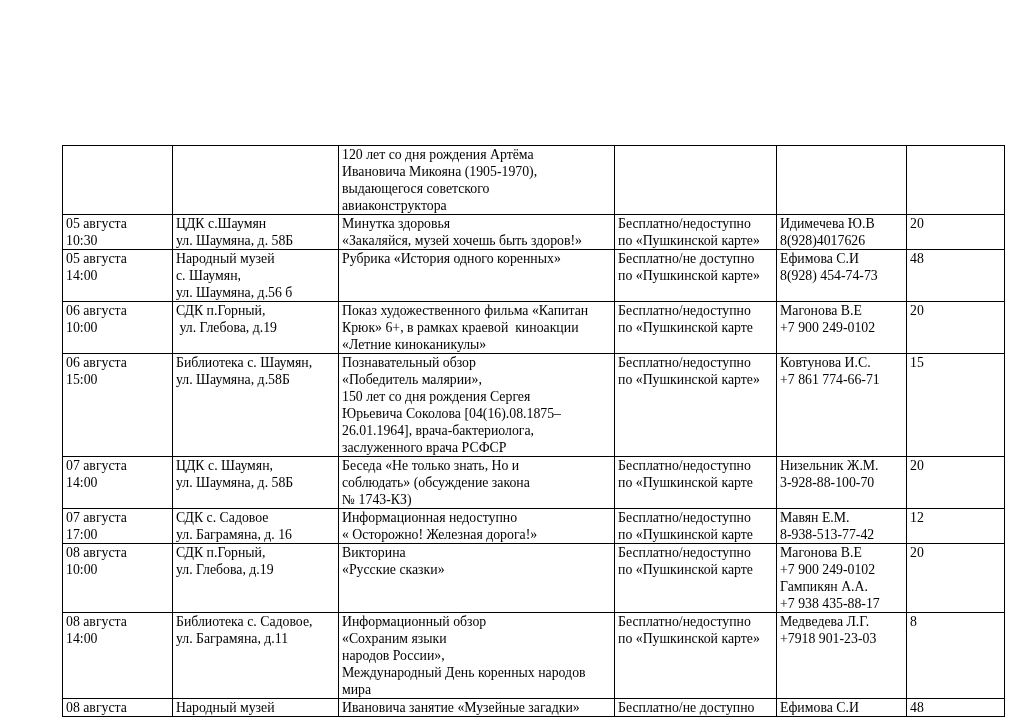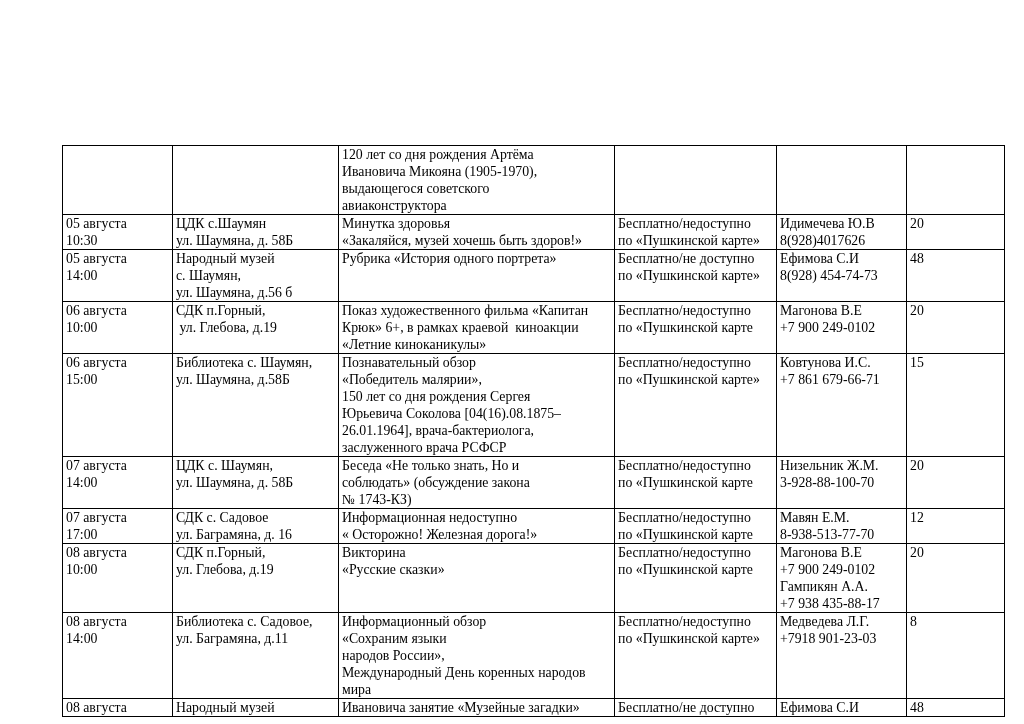--- a/index.html
+++ b/index.html
@@ -83,21 +83,21 @@
         <td>Идимечева Ю.В
 8(928)4017626</td>
         <td>20</td>
       </tr>
       <tr class="r2">
         <td>05 августа
 14:00</td>
         <td>Народный музей
 с. Шаумян,
 ул. Шаумяна, д.56 б</td>
-        <td>Рубрика «История одного портрета»</td>
+        <td>Рубрика «История одного коренных»</td>
         <td>Бесплатно/не доступно
 по «Пушкинской карте»</td>
         <td>Ефимова С.И
 8(928) 454-74-73</td>
         <td>48</td>
       </tr>
       <tr class="r3">
         <td>06 августа
 10:00</td>
         <td>СДК п.Горный,
@@ -118,21 +118,21 @@
 ул. Шаумяна, д.58Б</td>
         <td>Познавательный обзор
 «Победитель малярии»,
 150 лет со дня рождения Сергея
 Юрьевича Соколова [04(16).08.1875–
 26.01.1964], врача-бактериолога,
 заслуженного врача РСФСР</td>
         <td>Бесплатно/недоступно
 по «Пушкинской карте»</td>
         <td>Ковтунова И.С.
-+7 861 679-66-71</td>
++7 861 774-66-71</td>
         <td>15</td>
       </tr>
       <tr class="r5">
         <td>07 августа
 14:00</td>
         <td>ЦДК с. Шаумян,
 ул. Шаумяна, д. 58Б</td>
         <td>Беседа «Не только знать, Но и
 соблюдать» (обсуждение закона
 № 1743-КЗ)</td>
@@ -145,21 +145,21 @@
       <tr class="r6">
         <td>07 августа
 17:00</td>
         <td>СДК с. Садовое
 ул. Баграмяна, д. 16</td>
         <td>Информационная недоступно
 « Осторожно! Железная дорога!»</td>
         <td>Бесплатно/недоступно
 по «Пушкинской карте</td>
         <td>Мавян Е.М.
-8-938-513-77-70</td>
+8-938-513-77-42</td>
         <td>12</td>
       </tr>
       <tr class="r7">
         <td>08 августа
 10:00</td>
         <td>СДК п.Горный,
 ул. Глебова, д.19</td>
         <td>Викторина
 «Русские сказки»</td>
         <td>Бесплатно/недоступно

